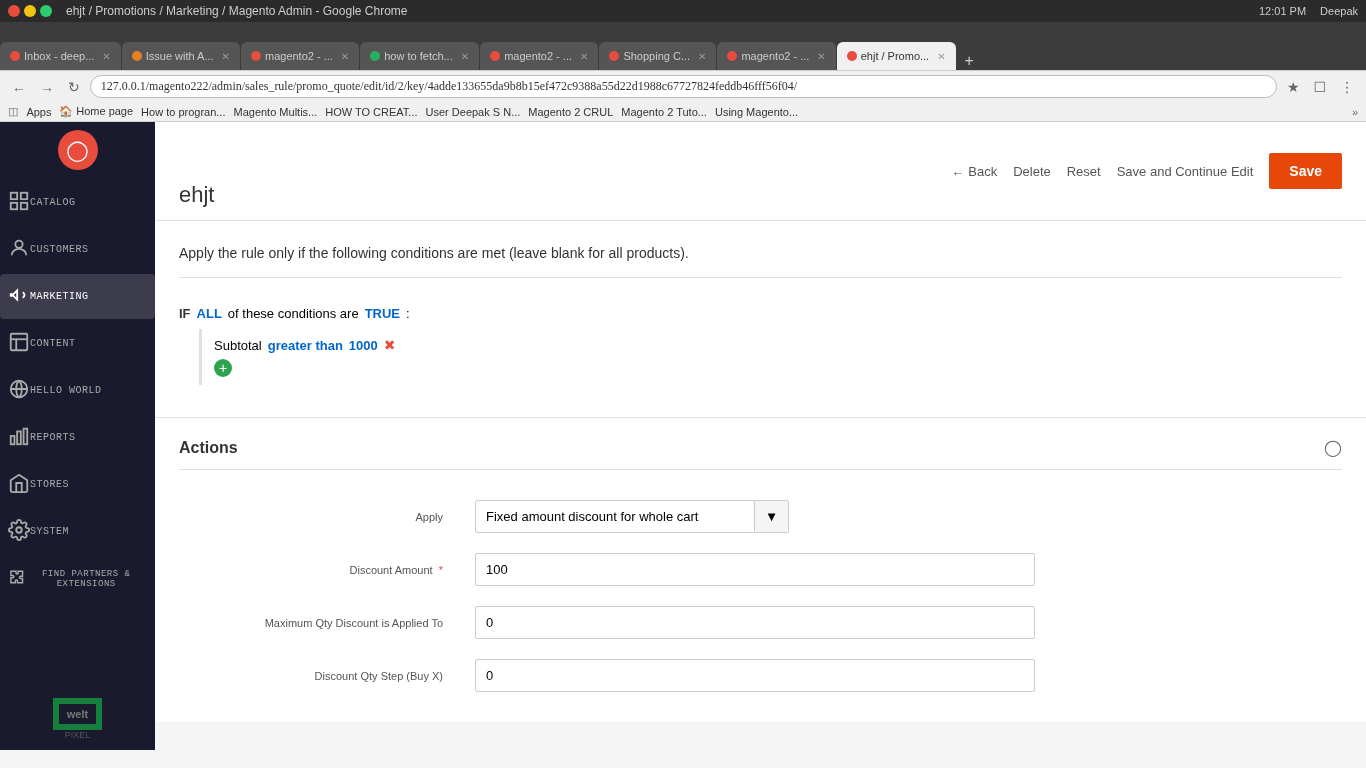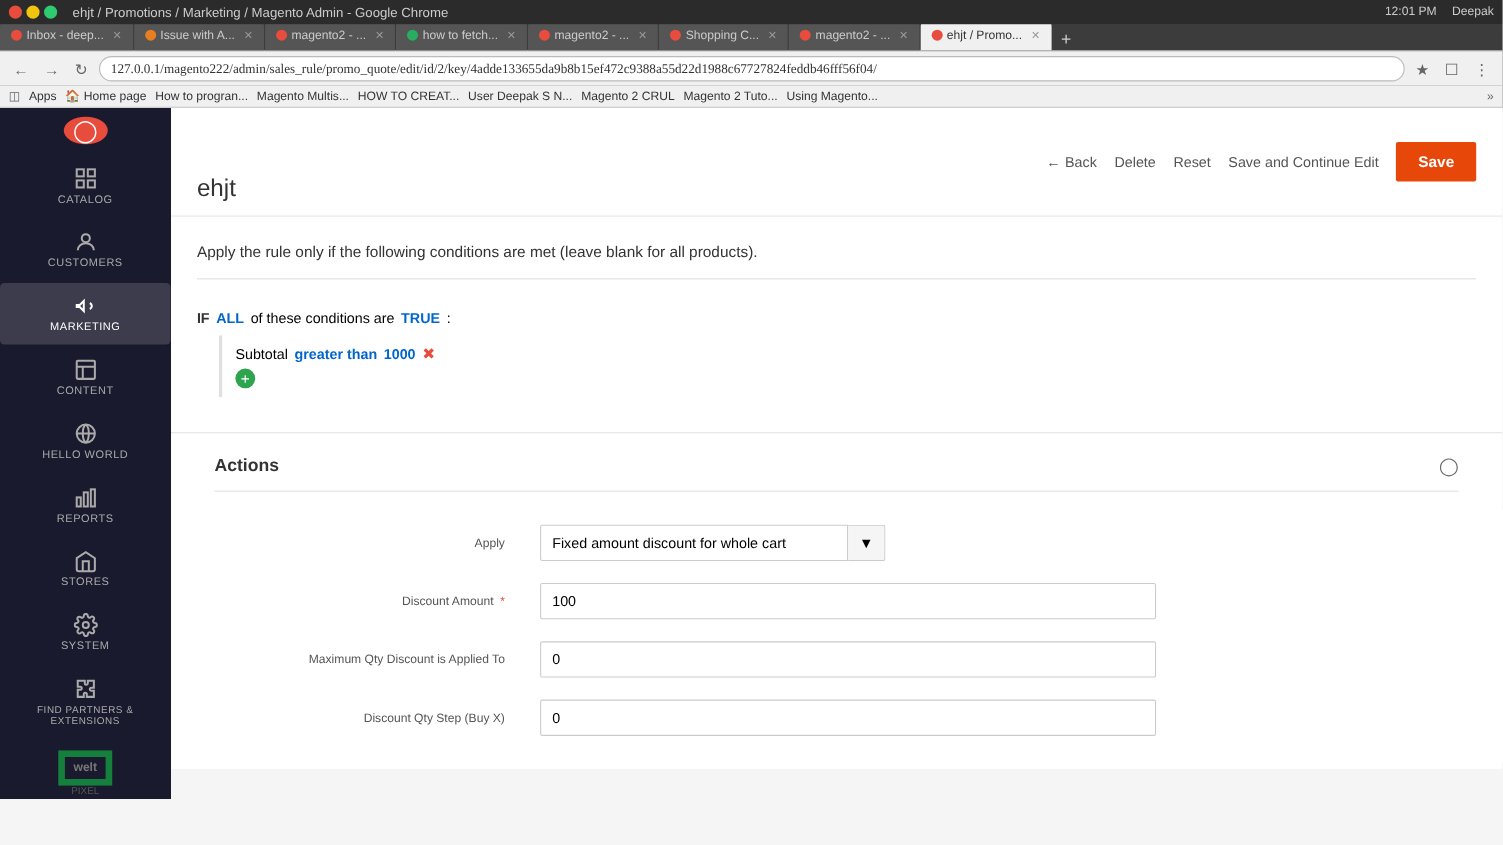--- a/index.html
+++ b/index.html
@@ -1,37 +1,37 @@
 <!DOCTYPE html>
 <html><head>
   <meta charset="utf-8">
   <style>
     * { box-sizing: border-box; margin: 0; padding: 0; }
     body { font-family: Arial, sans-serif; font-size: 13px; background: #f5f5f5; overflow: hidden; }
 
     
     .browser-chrome { background: #3c3c3c; width: 1366px; }
     .title-bar { background: #2b2b2b; color: #ccc; font-size: 12px; padding: 4px 8px; display: flex; align-items: center; gap: 6px; }
-    .tabs-bar { background: #3c3c3c; display: flex; align-items: flex-end; padding: 6px 0 0 0; overflow: hidden; height: 24px; }
+    .tabs-bar { background: #3c3c3c; display: flex; align-items: flex-end; padding: 6px 0 0 0; overflow: hidden; height: 48px; }
     .tab { display: flex; align-items: center; padding: 4px 10px; font-size: 11px; color: #ccc; background: #555; border-radius: 6px 6px 0 0; margin-right: 1px; white-space: nowrap; max-width: 160px; overflow: hidden; cursor: pointer; height: 28px; gap: 4px; }
     .tab.active { background: #f0f0f0; color: #333; }
     .tab-close { font-size: 10px; color: #999; margin-left: 4px; }
 
     .address-bar { background: #f0f0f0; border-top: 1px solid #ccc; padding: 4px 8px; display: flex; align-items: center; gap: 6px; }
     .nav-btn { background: none; border: none; cursor: pointer; color: #666; font-size: 14px; padding: 2px 4px; }
     .url-box { flex: 1; background: white; border: 1px solid #bbb; border-radius: 12px; padding: 3px 10px; font-size: 12px; color: #333; }
     .bookmarks-bar { background: #f0f0f0; border-bottom: 1px solid #ccc; padding: 3px 8px; display: flex; gap: 8px; align-items: center; font-size: 11px; color: #333; overflow: hidden; }
     .bookmark-item { display: flex; align-items: center; gap: 3px; cursor: pointer; white-space: nowrap; }
 
     
     .app { display: flex; width: 1366px; height: 628px; overflow: hidden; }
 
     
     .sidebar { width: 155px; background: #1a1a2e; flex-shrink: 0; display: flex; flex-direction: column; align-items: center; padding-top: 8px; gap: 2px; overflow-y: auto; }
-    .sidebar-item { display: flex; flex-direction: column; align-items: center; padding: 10px 8px; width: 100%; cursor: pointer; color: #aaa; font-size: 10px; text-align: center; border-radius: 4px; }
+    .sidebar-item { display: flex; flex-direction: row; align-items: center; padding: 10px 8px; width: 100%; cursor: pointer; color: #aaa; font-size: 10px; text-align: center; border-radius: 4px; font-family: Liberation Mono, monospace; }
     .sidebar-item.active { color: white; }
     .sidebar-item svg { width: 22px; height: 22px; margin-bottom: 3px; }
     .sidebar-item-label { font-size: 10px; letter-spacing: 0.5px; text-transform: uppercase; }
     .sidebar-welt { margin-top: auto; padding: 10px; color: #666; font-size: 10px; text-align: center; }
 
     
     .main-content { flex: 1; background: #f5f5f5; overflow-y: auto; }
 
     
     .page-header { background: white; padding: 12px 24px; display: flex; align-items: center; justify-content: space-between; border-bottom: 1px solid #e0e0e0; }
@@ -53,21 +53,21 @@
     .condition-link { color: #0066cc; text-decoration: none; cursor: pointer; font-weight: bold; }
     .condition-indent { margin-left: 20px; padding: 8px 0; border-left: 3px solid #e0e0e0; padding-left: 12px; }
     .condition-item { display: flex; align-items: center; gap: 6px; margin-bottom: 6px; }
     .condition-delete { color: #e74c3c; cursor: pointer; font-size: 14px; background: none; border: none; }
     .add-condition-btn { width: 18px; height: 18px; border-radius: 50%; background: #2ea44f; color: white; border: none; cursor: pointer; display: flex; align-items: center; justify-content: center; font-size: 14px; line-height: 1; }
 
     
     .divider { border: none; border-top: 1px solid #e0e0e0; margin: 0; }
 
     
-    .actions-section { background: white; padding: 20px 40px; }
+    .actions-section { background: white; padding: 20px 24px; }
     .actions-header { display: flex; align-items: center; justify-content: space-between; margin-bottom: 20px; border-bottom: 1px solid #e0e0e0; padding-bottom: 12px; }
     .actions-title { font-size: 16px; color: #333; font-weight: bold; }
     .collapse-btn { background: none; border: none; cursor: pointer; color: #666; font-size: 16px; }
 
     
     .form-table { width: 100%; border-collapse: collapse; }
     .form-table tr td { padding: 10px 16px; vertical-align: middle; }
     .form-label { text-align: right; color: #555; font-size: 11px; font-weight: normal; width: 280px; }
     .form-label .required { color: #e74c3c; margin-left: 3px; }
     .form-input { border: 1px solid #ccc; padding: 8px 10px; font-size: 13px; width: 560px; border-radius: 2px; }

